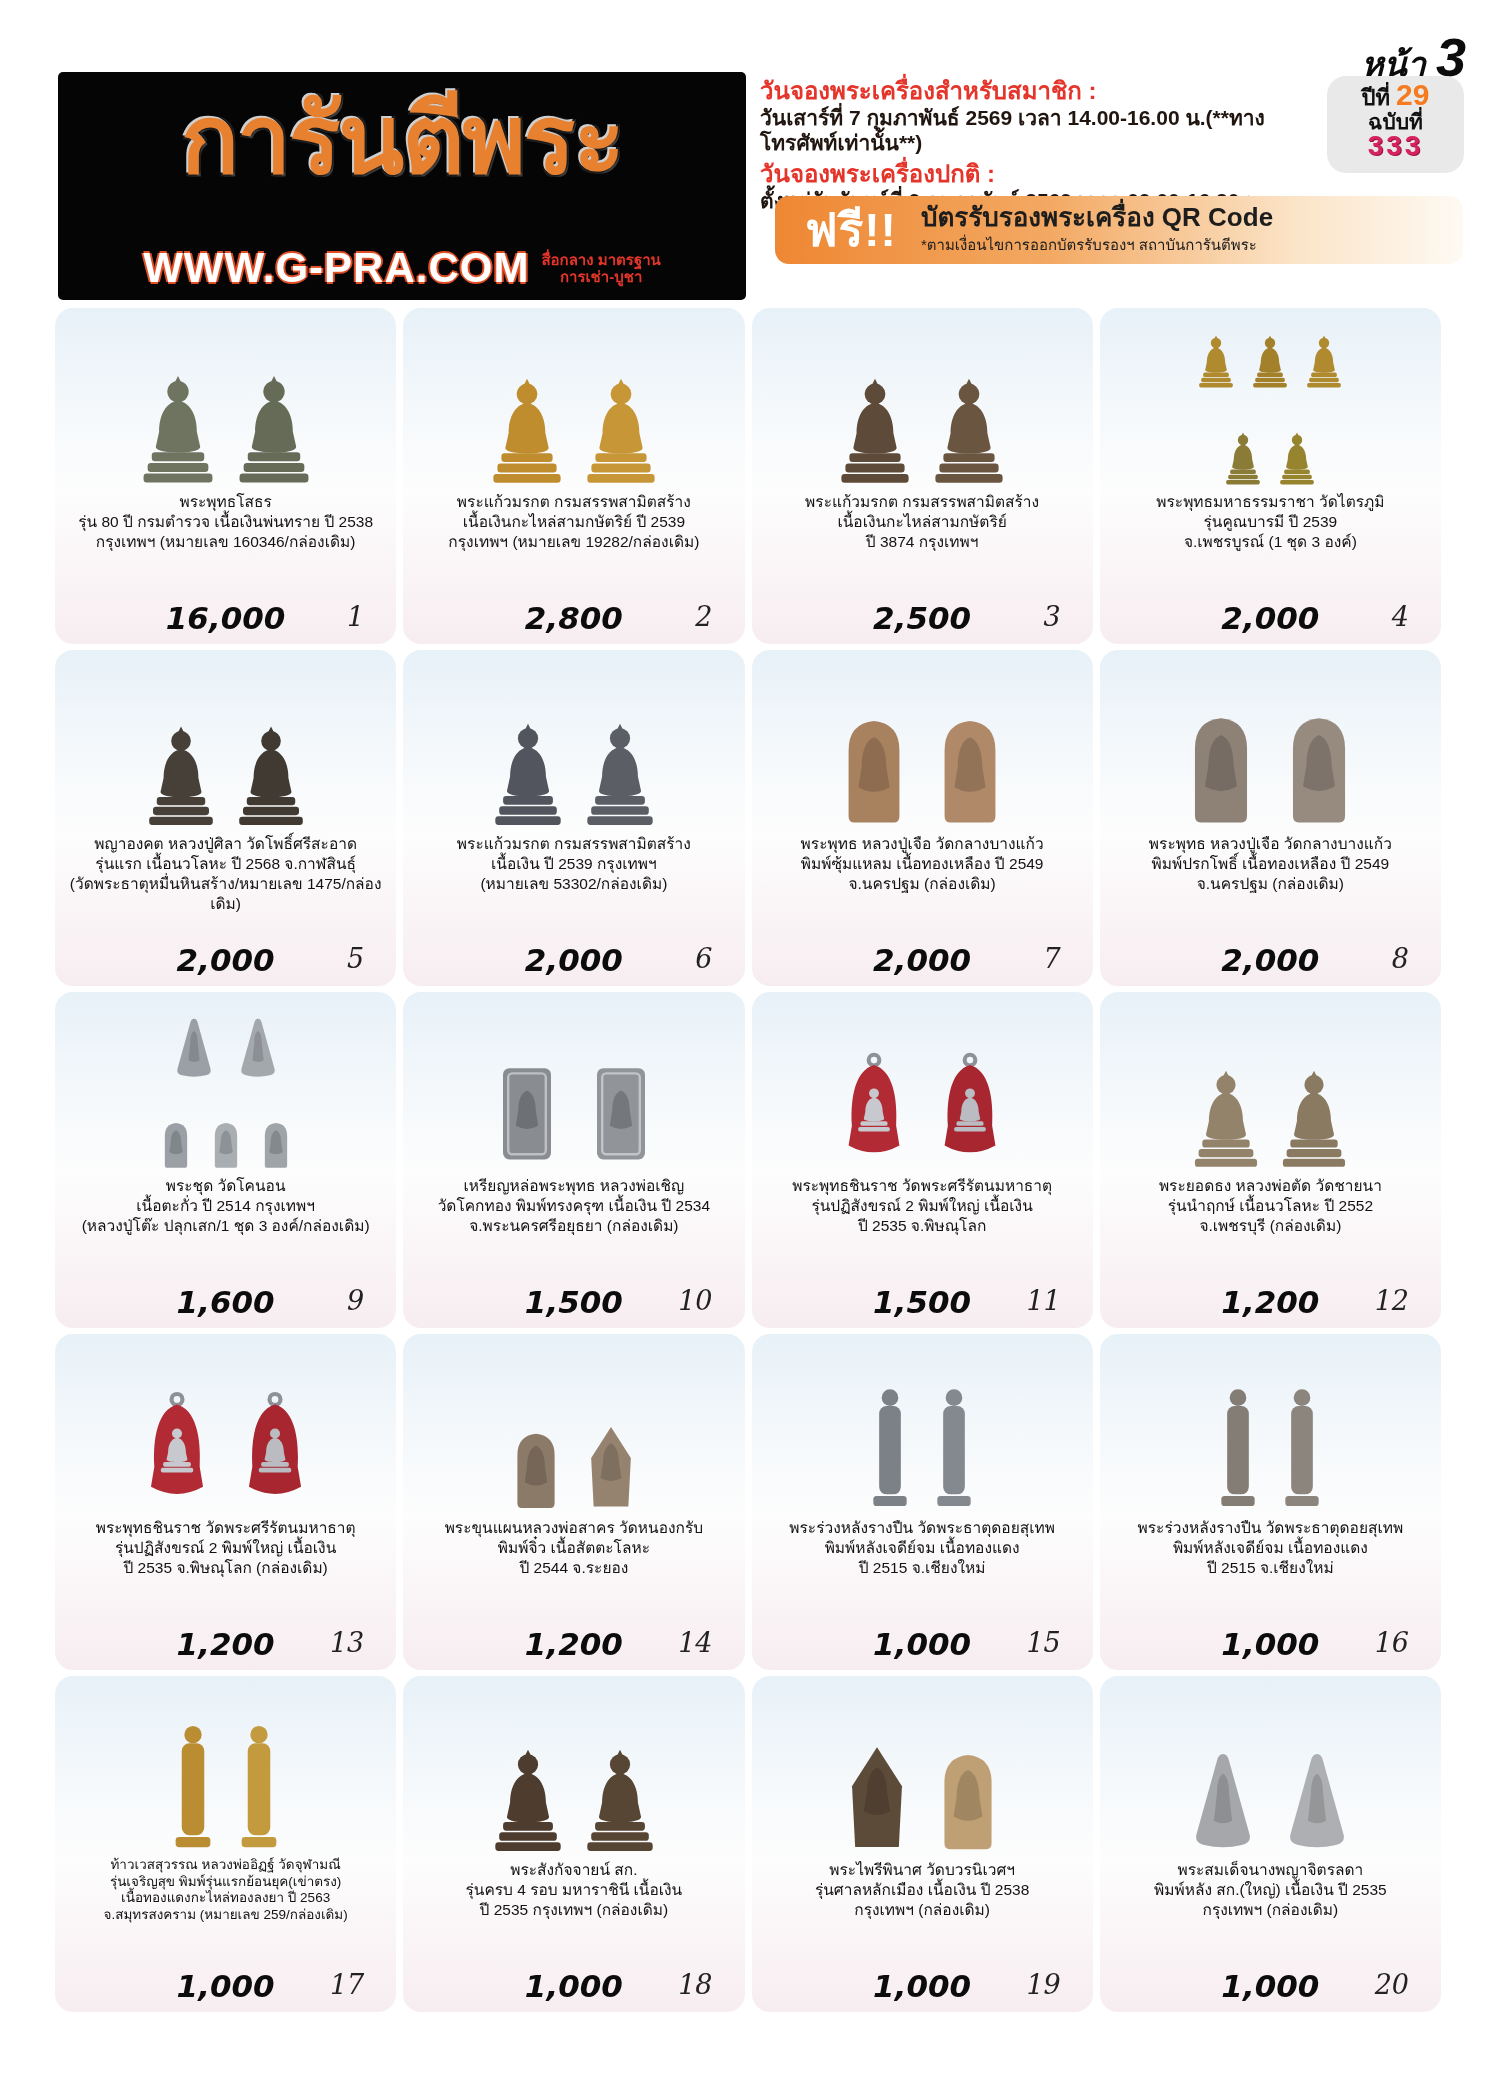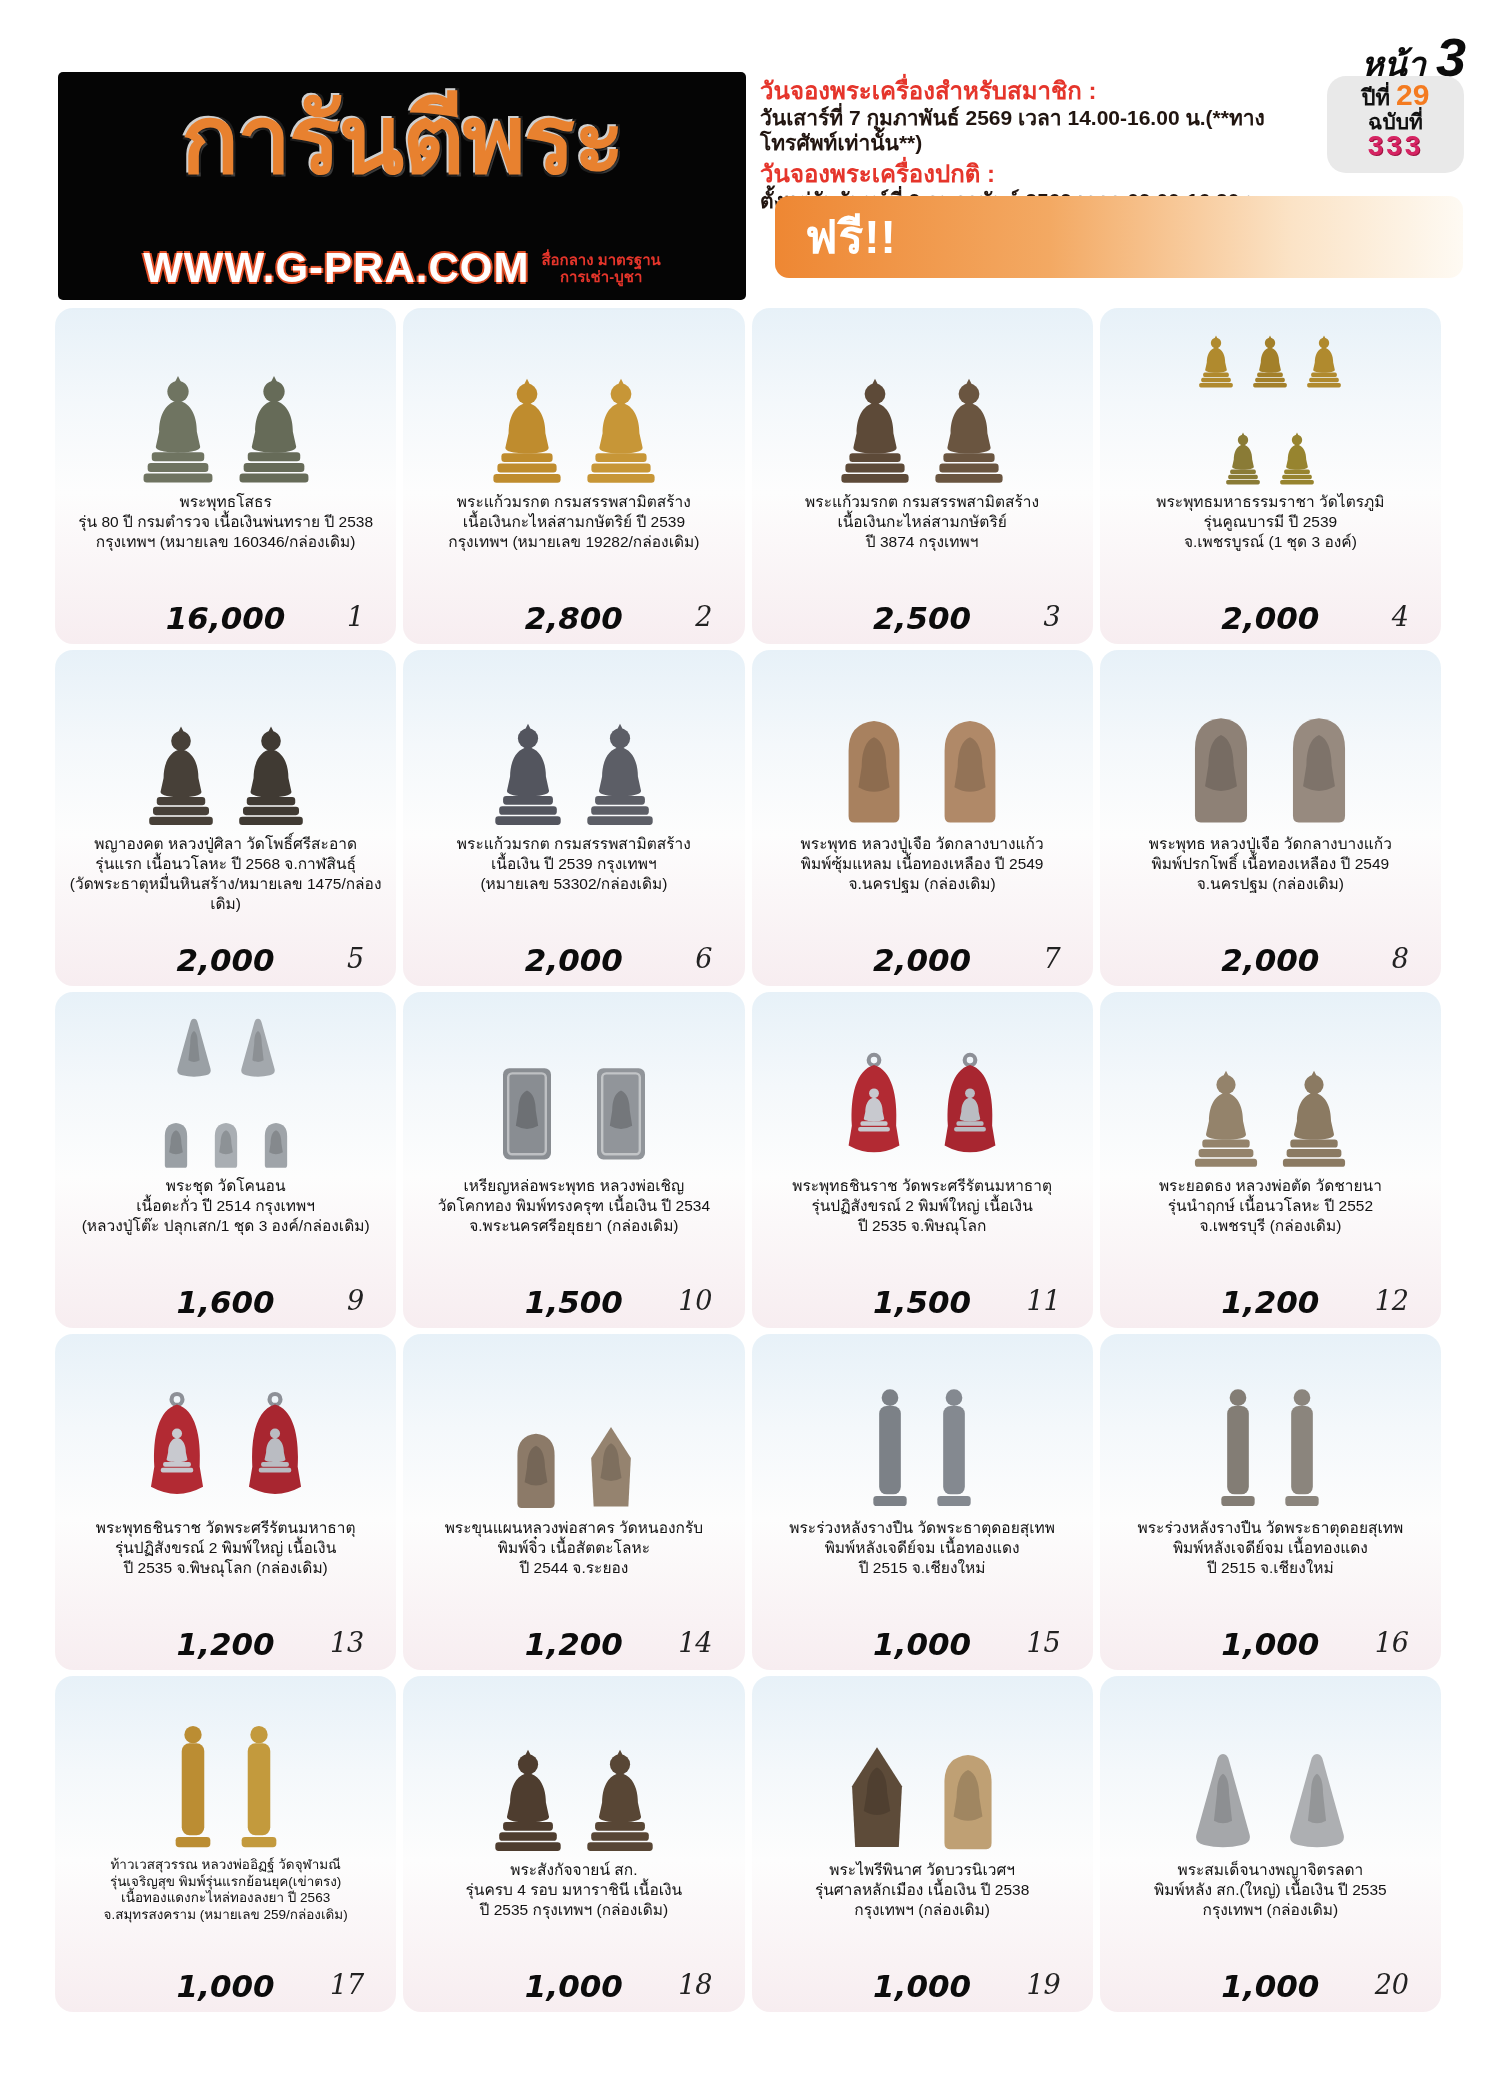--- a/index.html
+++ b/index.html
@@ -31,21 +31,21 @@
   .pageno .pn { font-size:54px; font-weight:800; }
   .issuebox { position:absolute; left:1327px; top:76px; width:137px; height:97px;
     background:#e9e9e9; border-radius:19px; text-align:center; padding-top:3px; }
   .issuebox .r1 { font-size:22px; font-weight:800; color:#101010; line-height:1.05; }
   .issuebox .r1 b { font-size:30px; color:#f47b20; font-weight:800; }
   .issuebox .r2 { font-size:21px; font-weight:800; color:#101010; line-height:1.0; }
   .issuebox .r3 { font-size:28px; font-weight:800; color:#d62463; letter-spacing:3px;
     line-height:1.0; text-shadow:1px 1px 0 #9e123f; }
 
   
-  .banner { position:absolute; left:775px; top:196px; width:688px; height:82px;
+  .banner { position:absolute; left:775px; top:196px; width:688px; height:68px;
     border-radius:14px; display:flex; align-items:center; padding-left:30px; gap:24px;
     background:linear-gradient(90deg,#ee8733 0%,#f3a963 40%,#fbe3c6 75%,#fefaf3 100%); }
   .free { color:#ffffff; font-size:46px; font-weight:800; letter-spacing:1px; line-height:1; }
   .b-title { font-size:26px; font-weight:700; color:#1d1d1d; line-height:1.1; }
   .b-note { font-size:15px; font-weight:500; color:#1d1d1d; margin-top:2px; }
 
   
   .grid { position:absolute; left:55px; top:308px; width:1386px;
     display:grid; grid-template-columns:repeat(4,1fr); column-gap:7px; row-gap:6px; }
   .card { height:336px; border-radius:18px; display:flex; flex-direction:column; align-items:center;
@@ -92,20 +92,24 @@
 <div class="issuebox">
   <div class="r1">
     <span>ปีที่</span> <b>29</b>
   </div>
   <div class="r2">ฉบับที่</div>
   <div class="r3">333</div>
 </div>
 
 <div class="banner">
   <span class="free">ฟรี!!</span>
+  <span class="banner-text">
+    <div class="b-title">บัตรรับรองพระเครื่อง QR Code</div>
+    <div class="b-note">*ตามเงื่อนไขการออกบัตรรับรองฯ สถาบันการันตีพระ</div>
+  </span>
 </div>
 
 <main class="grid" id="grid">
     <div class="card">
       <div class="photos">
         <svg width="82" height="115" viewBox="0 0 100 140" xmlns="http://www.w3.org/2000/svg">
           <path d="M50 6 L55 16 45 16 Z" fill="#6f7461"></path>
           <circle cx="50" cy="25" r="13" fill="#6f7461"></circle>
           <path d="M50 36 C33 39 27 57 27 74 L23 92 C21 102 79 102 77 92 L73 74 C73 57 67 39 50 36 Z" fill="#6f7461"></path>
           <rect x="18" y="99" width="64" height="11" rx="4" fill="#6f7461"></rect>

